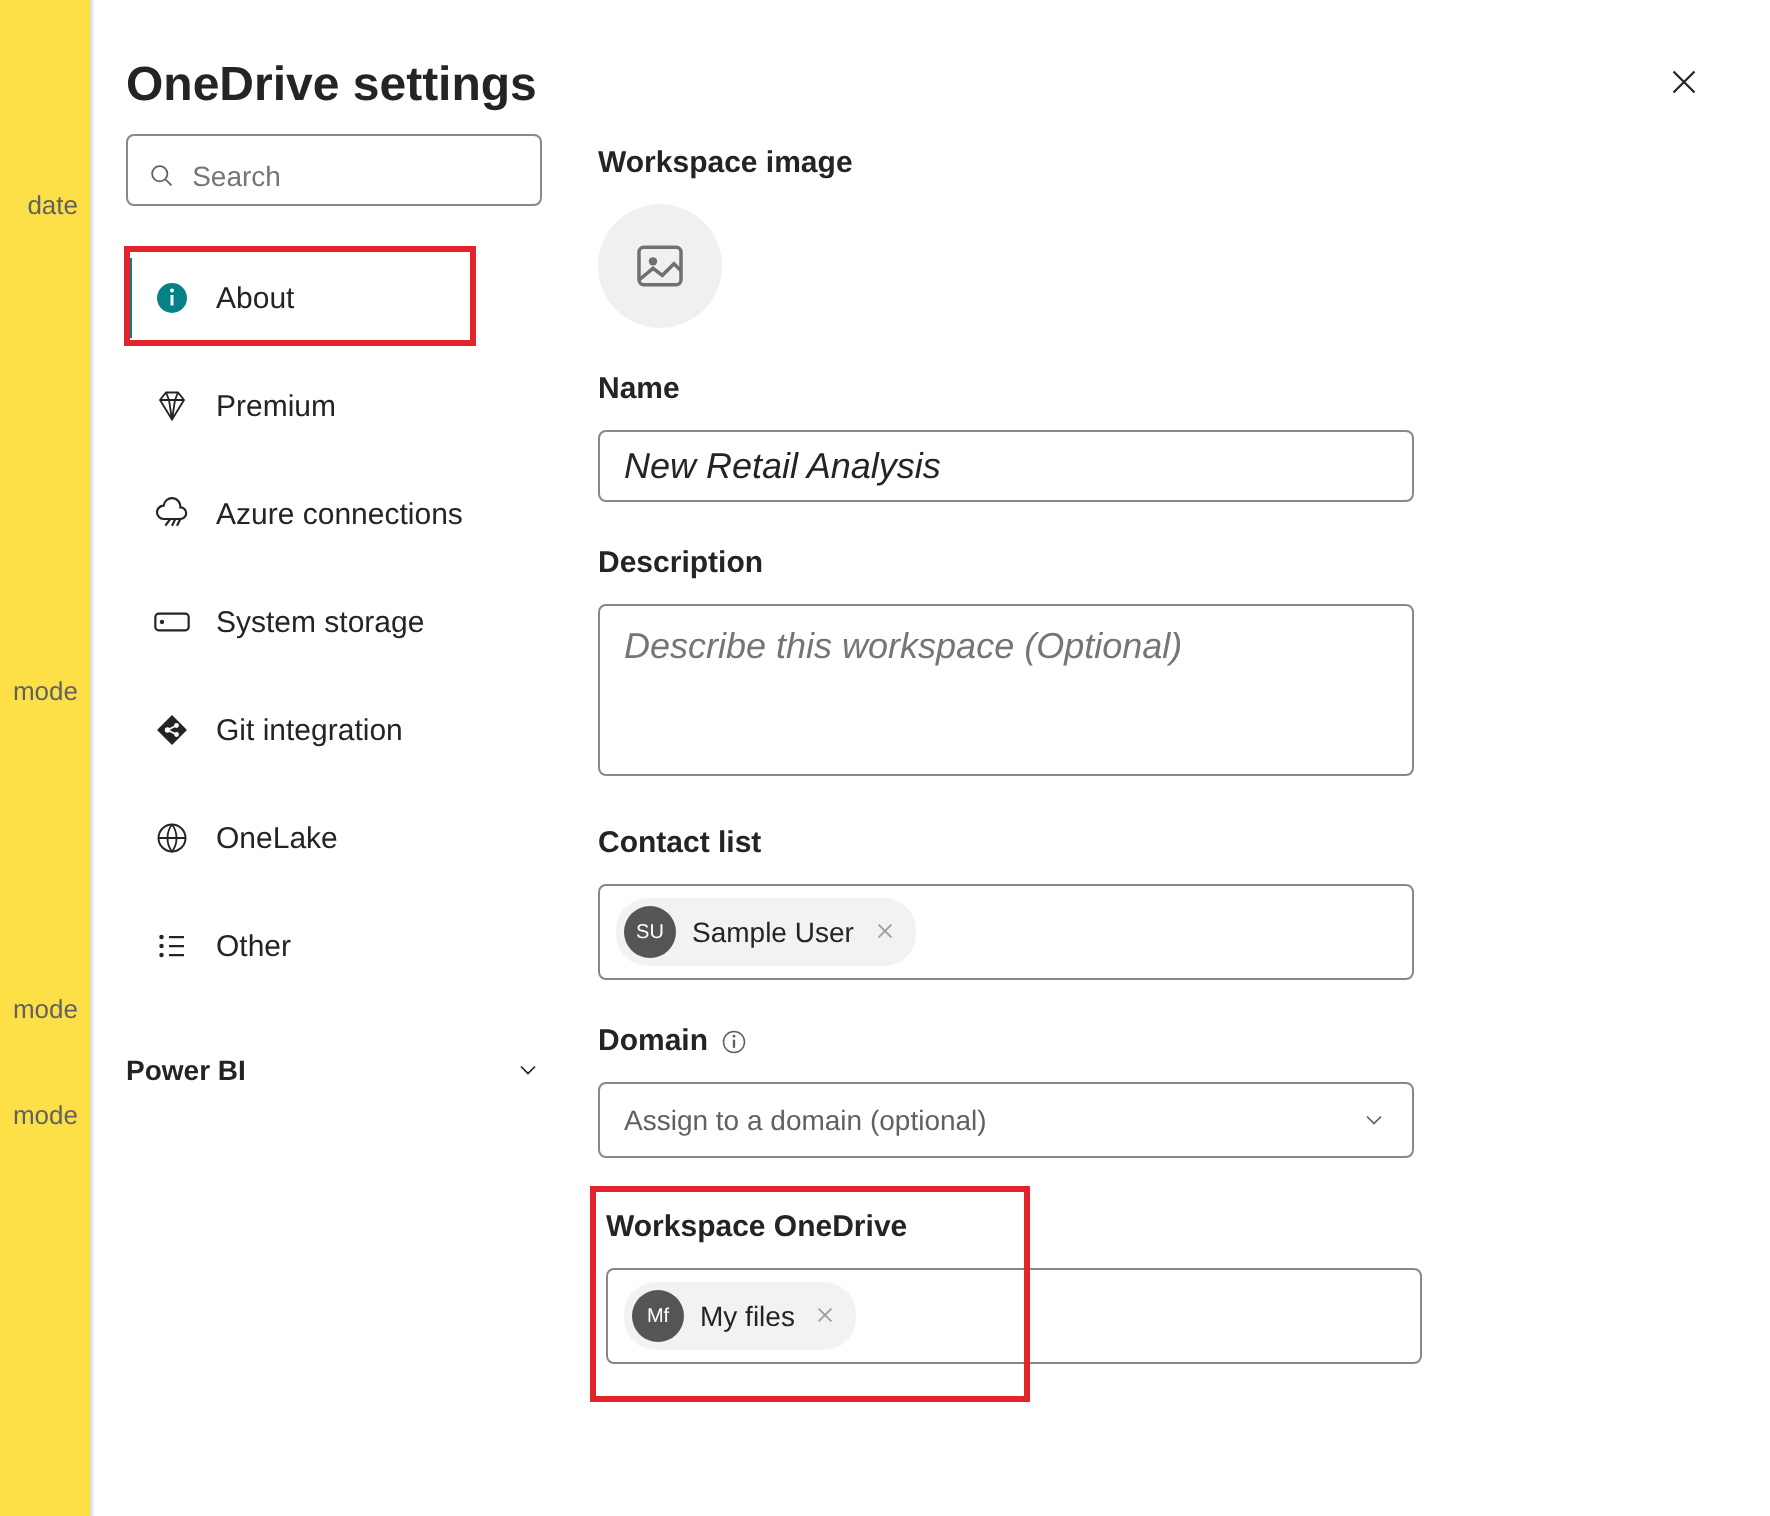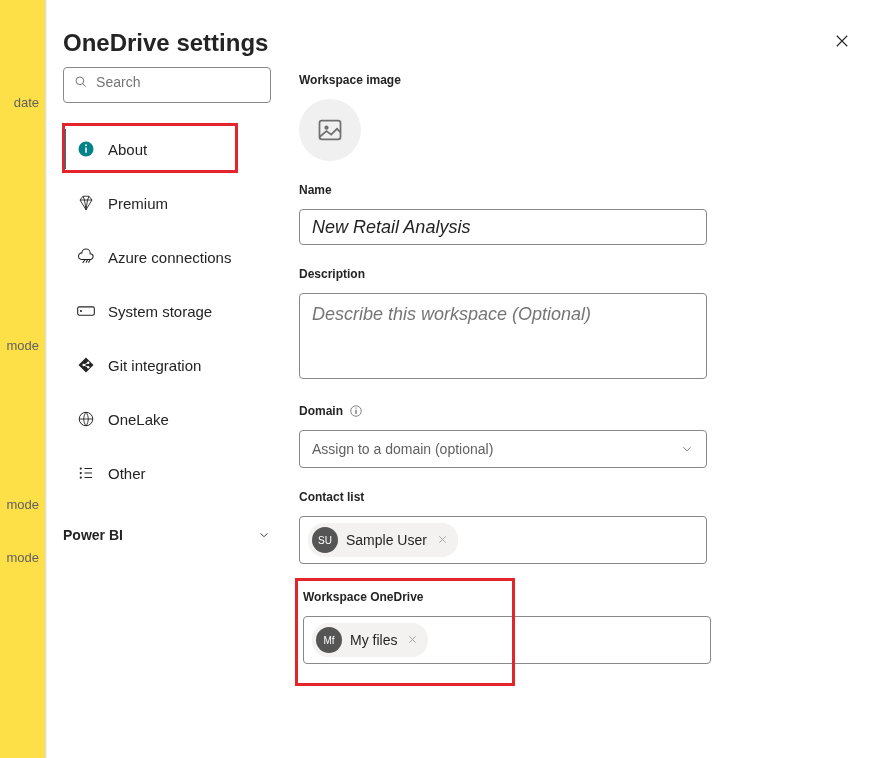--- a/index.html
+++ b/index.html
@@ -40,21 +40,21 @@
       justify-content: space-between;
       align-items: center;
       padding: 28px 30px 10px 16px;
     }
     .panel-title { font-size: 24px; font-weight: 700; }
     .close-btn { cursor: pointer; padding: 4px; }
     .close-btn svg { width: 18px; height: 18px; }
     .panel-body { display: flex; padding: 0 16px; gap: 28px; }
     .sidebar { width: 208px; flex-shrink: 0; }
     .search-box {
-      display: flex; align-items: flex-start; gap: 8px;
+      display: flex; align-items: flex-end; gap: 8px;
       border: 1px solid #8a8886; border-radius: 4px;
       padding: 6px 10px; margin-bottom: 26px; height: 36px;
     }
     .search-box input { border: none; outline: none; font-size: 14px; width: 100%; color: #616161; }
     .nav { display: flex; flex-direction: column; gap: 14px; margin-bottom: 28px; }
     .nav-item {
       display: flex; align-items: center; gap: 12px;
       padding: 10px 8px 10px 10px; cursor: pointer; border-left: 3px solid transparent;
       position: relative;
     }
@@ -62,21 +62,21 @@
     .nav-item .ic { width: 20px; height: 20px; display: flex; align-items: center; justify-content: center; }
     .nav-item .lbl { font-size: 15px; color: #242424; }
     .nav-item.active .lbl { font-weight: 400; }
     .red-box { position: absolute; border: 3px solid #e3242b; pointer-events: none; }
     #red-about { left: -4px; top: -6px; width: 176px; height: 50px; }
     .subhead {
       display: flex; justify-content: space-between; align-items: center;
       padding: 6px 0; font-weight: 700; font-size: 14px; cursor: pointer; margin-top: 10px;
     }
     .content { flex: 1; max-width: 520px; padding-top: 6px; }
-    .section-label { font-weight: 600; font-size: 12px; margin-bottom: 12px; display: flex; align-items: center; gap: 6px;}
+    .section-label { font-weight: 600; font-size: 15px; margin-bottom: 12px; display: flex; align-items: center; gap: 6px;}
     .img-row { display: flex; align-items: center; gap: 18px; margin-bottom: 22px; }
     .img-circle {
       width: 62px; height: 62px; border-radius: 50%; background: #f0f0f0;
       display: flex; align-items: center; justify-content: center;
     }
     .img-actions { display: flex; flex-direction: column; gap: 10px; }
     .img-action { display: flex; align-items: center; gap: 8px; font-size: 14px; cursor: pointer; }
     .img-action.disabled { color: #a6a6a6; cursor: default; }
     .fld { margin-bottom: 22px; }
     .txt-input {
@@ -233,51 +233,51 @@
       </div>
 
       <div class="fld">
         <div class="section-label">Name</div>
         <input class="txt-input" value="New Retail Analysis" style="">
       </div>
 
       <div class="fld">
         <div class="section-label">Description</div>
         <textarea class="txt-input" placeholder="Describe this workspace (Optional)" style=""></textarea>
-      </div>
-
-      <div class="fld">
-        <div class="section-label">
-          <span>Domain</span>
-          <svg class="info-ic" viewBox="0 0 24 24">
-              <circle cx="12" cy="12" r="9" stroke="#616161" stroke-width="1.3" fill="none"></circle>
-              <rect x="11" y="10" width="2" height="7" fill="#616161"></rect>
-              <circle cx="12" cy="7" r="1.2" fill="#616161"></circle>
-            </svg>
-        </div>
-        <div class="select-box">
-          <span>Assign to a domain (optional)</span>
-          <svg width="14" height="14" viewBox="0 0 24 24">
-              <path d="M6 9 L12 15 L18 9" stroke="#616161" stroke-width="1.5" fill="none"></path>
-            </svg>
-        </div>
       </div>
 
       <div class="fld">
         <div class="section-label">Contact list</div>
         <div class="chip-box">
           <div class="chip">
             <span class="av">SU</span>
             <span class="ct">Sample User</span>
             <span class="x">
               <svg width="11" height="11" viewBox="0 0 24 24">
                   <path d="M5 5 L19 19 M19 5 L5 19" stroke="#9e9e9e" stroke-width="2"></path>
                 </svg>
             </span>
           </div>
+        </div>
+      </div>
+
+      <div class="fld">
+        <div class="section-label">
+          <span>Domain</span>
+          <svg class="info-ic" viewBox="0 0 24 24">
+              <circle cx="12" cy="12" r="9" stroke="#616161" stroke-width="1.3" fill="none"></circle>
+              <rect x="11" y="10" width="2" height="7" fill="#616161"></rect>
+              <circle cx="12" cy="7" r="1.2" fill="#616161"></circle>
+            </svg>
+        </div>
+        <div class="select-box">
+          <span>Assign to a domain (optional)</span>
+          <svg width="14" height="14" viewBox="0 0 24 24">
+              <path d="M6 9 L12 15 L18 9" stroke="#616161" stroke-width="1.5" fill="none"></path>
+            </svg>
         </div>
       </div>
 
       <div class="onedrive-wrap">
         <div class="red-box" id="red-onedrive"></div>
         <div class="section-label">Workspace OneDrive</div>
         <div class="chip-box">
           <div class="chip">
             <span class="av">Mf</span>
             <span class="ct">My files</span>

